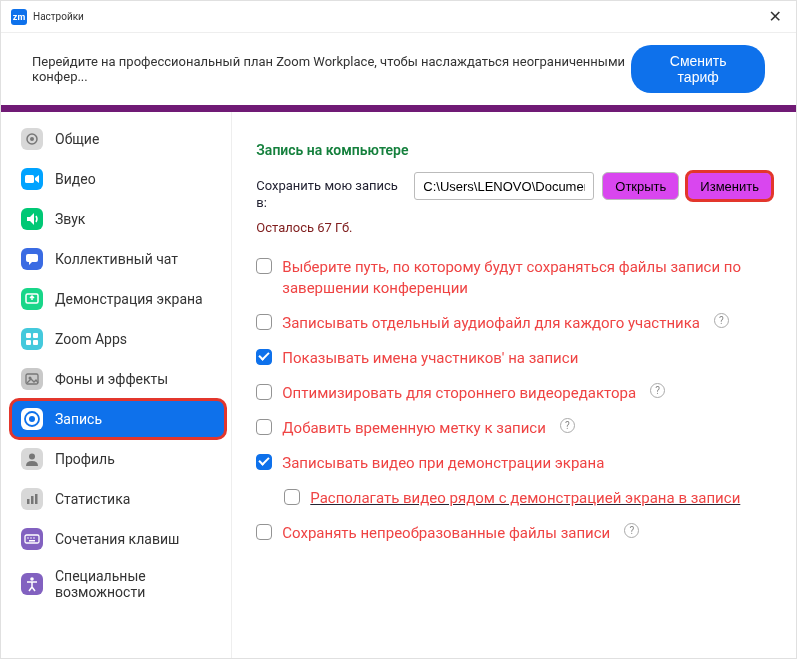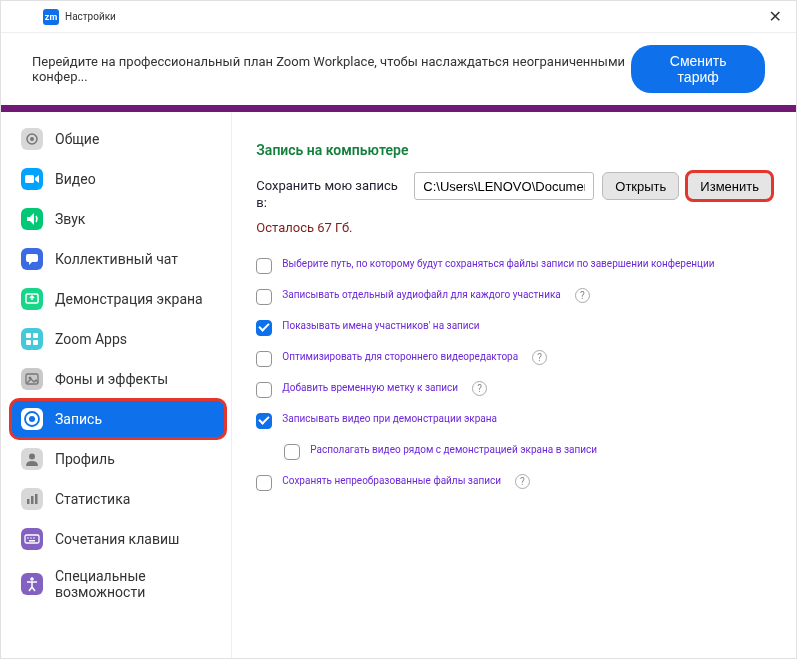--- a/index.html
+++ b/index.html
@@ -21,21 +21,20 @@
       display: flex;
       align-items: center;
       justify-content: space-between;
       padding: 6px 10px;
       border-bottom: 1px solid #eee;
     }
     .titlebar-left {
       display: flex;
       align-items: center;
       gap: 6px;
-      margin-left: 32px;
     }
     .app-icon {
       width: 16px;
       height: 16px;
       background: #0e71eb;
       border-radius: 3px;
       display: flex;
       align-items: center;
       justify-content: center;
       color: #fff;
@@ -138,21 +137,21 @@
       border: 1px solid #bbb;
       border-radius: 3px;
       padding: 5px 8px;
       font-size: 13px;
       width: 180px;
       height: 28px;
       background: #fff;
     }
     .small-btn {
       border: 1px solid #bbb;
-      background: #e5e5e5;
+      background: #d946ef;
       border-radius: 6px;
       padding: 5px 12px;
       font-size: 13px;
       cursor: pointer;
       height: 28px;
     }
     .small-btn.highlighted {
       outline: 3px solid #e3362c;
       outline-offset: -1px;
     }
@@ -162,20 +161,21 @@
       margin-bottom: 22px;
     }
     .option-row {
       display: flex;
       align-items: flex-start;
       gap: 10px;
       margin-bottom: 14px;
     }
     .option-row.indented {
       margin-left: 28px;
+      text-decoration: underline;
     }
     .checkbox {
       width: 16px;
       height: 16px;
       border: 1.5px solid #939393;
       border-radius: 4px;
       flex-shrink: 0;
       margin-top: 1px;
       cursor: pointer;
       position: relative;
@@ -189,23 +189,23 @@
       position: absolute;
       left: 4px;
       top: 0px;
       width: 4px;
       height: 8px;
       border: solid #fff;
       border-width: 0 2px 2px 0;
       transform: rotate(45deg);
     }
     .option-label {
-      font-size: 10px;
+      font-size: 15px;
       line-height: 1.4;
-      color: #6d28d9;
+      color: #ef4444;
     }
     .help-icon {
       width: 15px;
       height: 15px;
       border: 1px solid #aaa;
       border-radius: 50%;
       display: inline-flex;
       align-items: center;
       justify-content: center;
       font-size: 10px;

